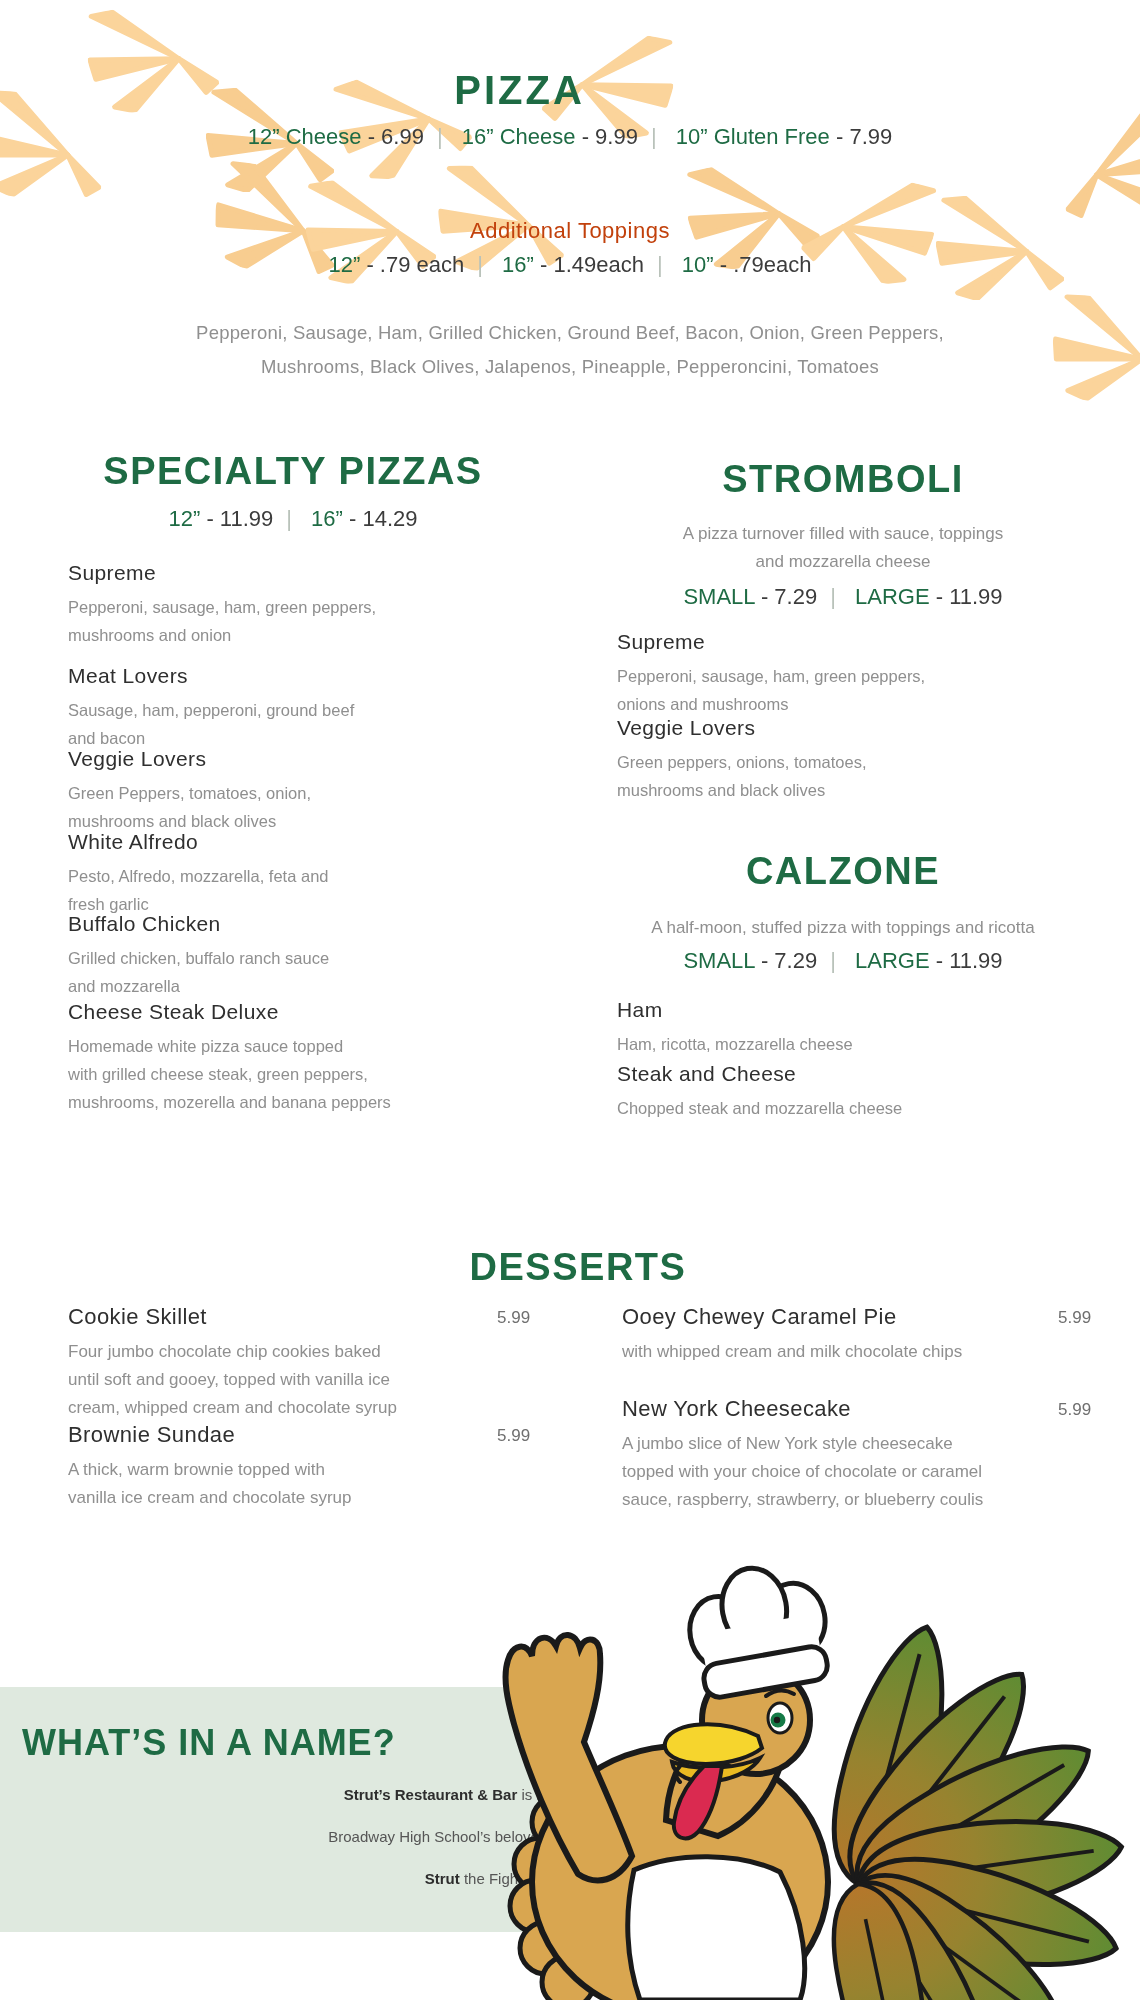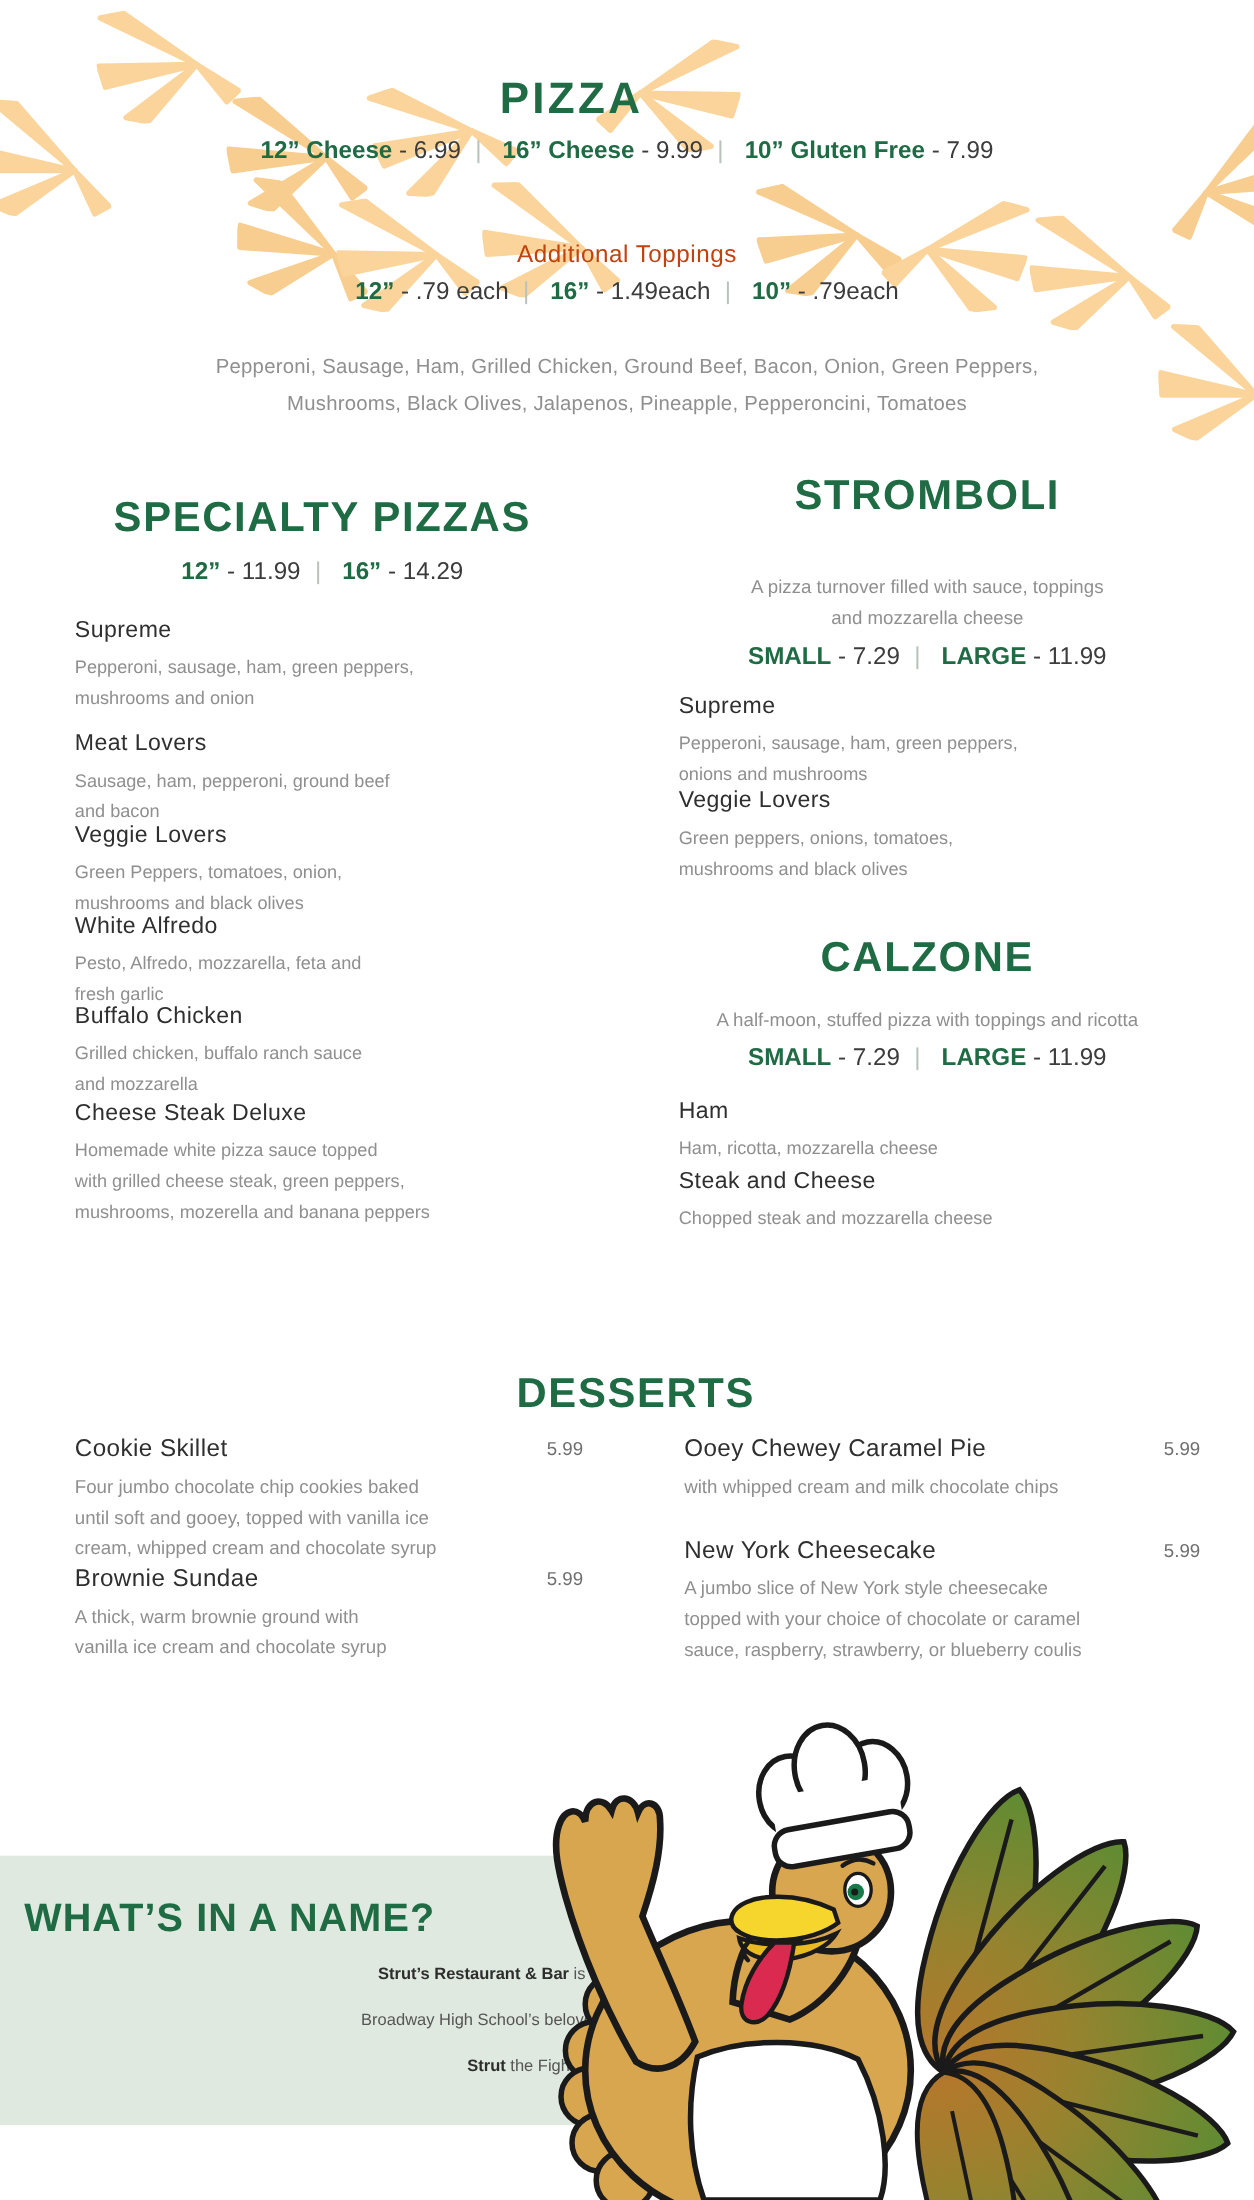--- a/index.html
+++ b/index.html
@@ -24,21 +24,21 @@
   .fp.alt{color:#f8cd90;}
   .fp svg{width:100%;height:100%;display:block;}
   
   .layer{position:absolute;z-index:2;}
   .center{text-align:center;}
   .h-green{color:var(--green);font-weight:700;}
   .title-xl{font-size:40px;letter-spacing:3px;}
   .title-lg{font-size:38px;letter-spacing:1.5px;}
   .title-box{font-size:36px;letter-spacing:1px;}
   .sizeline{font-size:22px;color:#3c3c3c;white-space:nowrap;}
-  .sizeline .g{color:var(--green);font-weight:700;}
+  .sizeline .g{color:var(--green);font-weight:400;}
   .sizeline .pipe{color:#b9c2ba;font-weight:300;margin:0 13px;}
   .addtitle{font-size:22px;color:#c2410c;letter-spacing:0.5px;}
   .toppings{font-size:18.5px;line-height:34px;color:var(--desc-gray);letter-spacing:0.2px;}
   .secdesc{font-size:17px;line-height:28px;color:var(--desc-gray);}
   .menu-item .mi-name{display:block;font-size:21px;color:var(--name-color);letter-spacing:0.4px;margin-bottom:8px;}
   .menu-item .mi-desc span{display:block;font-size:16.5px;line-height:28px;color:var(--desc-gray);}
   .d-name{display:block;font-size:22px;color:var(--name-color);letter-spacing:0.4px;margin-bottom:8px;}
   .d-desc span{display:block;font-size:17px;line-height:28px;color:var(--desc-gray);}
   .d-price{position:absolute;font-size:17px;color:#6f6f6f;z-index:2;}
   
@@ -212,21 +212,21 @@
 
   <div class="layer menu-item" style="left:68px;top:1000px;width:390px">
     <span class="mi-name">Cheese Steak Deluxe</span>
     <span class="mi-desc">
       <span>Homemade white pizza sauce topped</span>
       <span>with grilled cheese steak, green peppers,</span>
       <span>mushrooms, mozerella and banana peppers</span>
     </span>
   </div>
 
-  <h2 class="layer center h-green title-lg" style="left:617px;top:430px;width:452px">STROMBOLI</h2>
+  <h2 class="layer center h-green title-lg" style="left:617px;top:458px;width:452px">STROMBOLI</h2>
 
   <div class="layer center secdesc" style="left:617px;top:520px;width:452px">
     <span style="display:block">A pizza turnover filled with sauce, toppings</span>
     <span style="display:block">and mozzarella cheese</span>
   </div>
 
   <div class="layer center sizeline" style="left:617px;top:584px;width:452px">
     <span class="g">SMALL</span>
     <span>- 7.29</span><span class="pipe">|</span>
     <span class="g">LARGE</span>
@@ -284,21 +284,21 @@
       <span>Four jumbo chocolate chip cookies baked</span>
       <span>until soft and gooey, topped with vanilla ice</span>
       <span>cream, whipped cream and chocolate syrup</span>
     </span>
   </div>
   <span class="d-price" style="left:497px;top:1308px">5.99</span>
 
   <div class="layer" style="left:68px;top:1422px;width:410px">
     <span class="d-name">Brownie Sundae</span>
     <span class="d-desc">
-      <span>A thick, warm brownie ground with</span>
+      <span>A thick, warm brownie topped with</span>
       <span>vanilla ice cream and chocolate syrup</span>
     </span>
   </div>
   <span class="d-price" style="left:497px;top:1426px">5.99</span>
 
   <div class="layer" style="left:622px;top:1304px;width:430px">
     <span class="d-name">Ooey Chewey Caramel Pie</span>
     <span class="d-desc">
       <span>with whipped cream and milk chocolate chips</span>
     </span>

